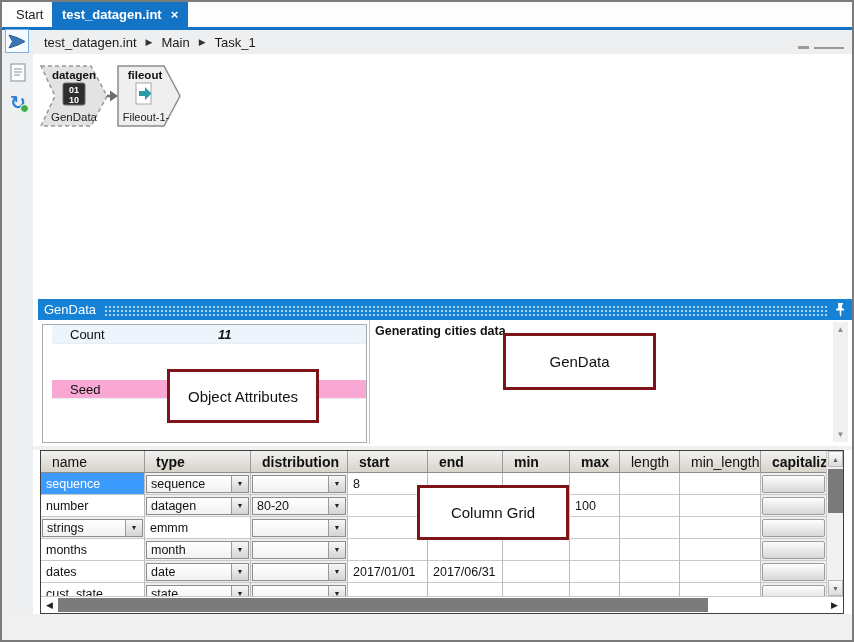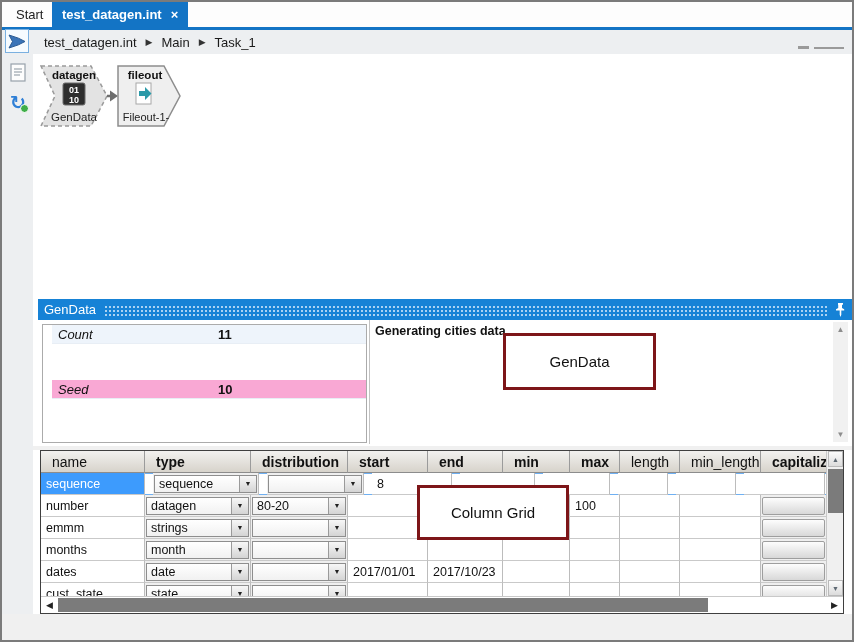--- a/index.html
+++ b/index.html
@@ -36,22 +36,22 @@
   .panel-header { position:absolute; top:297px; left:36px; width:814px; height:21px; background:#1682d6; display:flex; align-items:center; }
   .panel-title { color:#fff; font-size:13px; padding:0 8px 0 6px; white-space:nowrap; }
   .panel-dots { flex:1; height:11px; margin-top:2px; background-image:radial-gradient(rgba(220,237,252,.75) 1px, transparent 1.3px); background-size:4px 4px; }
   .pin-icon { width:24px; display:flex; align-items:center; justify-content:center; }
 
   .props-area { position:absolute; top:318px; left:36px; width:814px; height:126px; background:#fff; }
   .attrs-box { position:absolute; top:4px; left:4px; width:325px; height:119px; border:1px solid #ababab; background:#fff; }
   .attr-row { height:19px; display:flex; align-items:center; font-size:13px; color:#111; margin-left:9px; border-bottom:1px solid #e8eef5; }
   .attr-row.r0 { background:#eef4fb; }
   .attr-row.r1 { background:#f9a8d4;margin-top:36px; }
-  .attr-label { width:166px; padding-left:6px;font-style:italic; }
-  .attr-value { font-weight:bold; }
+  .attr-label { width:166px; padding-left:18px; }
+  .attr-value { font-weight:bold;font-style:italic; }
   .comments-box { position:absolute; top:0; left:331px; right:2px; bottom:2px; border-left:1px solid #c3c3c3; background:#fff;font-weight:bold; }
   .comments-text { position:absolute; top:4px; left:5px; font-size:12.5px; color:#111; }
   .v-scroll { position:absolute; top:2px; right:2px; bottom:2px; width:15px; background:#f1f1f1; }
   .v-scroll .arr { position:absolute; left:0; width:15px; height:15px; font-size:8px; color:#8d8d8d; display:flex; align-items:center; justify-content:center; }
   .v-scroll .arr.up { top:0; }
   .v-scroll .arr.down { bottom:0; }
 
   .gap-strip { position:absolute; top:444px; left:31px; right:0; height:4px; background:#f0f0f0; }
 
   
@@ -61,21 +61,21 @@
   .grid-row.hdr { height:22px; }
   .hdr .cell { background:linear-gradient(#f2f1ef,#d7d3cb); border-right:1px solid #9b9b9b; border-bottom:1px solid #8c8c8c; font-size:14px; color:#111; display:flex; align-items:center; padding:0 11px; }
   .hdr .cell.b { font-weight:bold; }
   .cell { border-right:1px solid #bcbcbc; border-bottom:1px solid #c9c9c9; font-size:12.5px; color:#111; display:flex; align-items:center; padding:0 5px; overflow:hidden; white-space:nowrap; background:#fff; }
   .cell.combo-cell, .cell.cap-cell { padding:0; background:#efefef; }
   .combo { flex:1; display:flex; align-items:stretch; height:18px; margin:1px; border:1px solid #8e8e8e; background:#fff; }
   .combo-txt { flex:1; display:flex; align-items:center; padding:0 4px; font-size:12.5px; background:linear-gradient(#ffffff,#f1f1f1); }
   .combo-btn { width:17px; display:flex; align-items:center; justify-content:center; background:linear-gradient(#f7f7f7,#d4d4d4); border-left:1px solid #9a9a9a; font-size:7px; color:#222; }
   .cap-btn { flex:1; height:18px; margin:1px; border:1px solid #9e9e9e; border-radius:2px; background:linear-gradient(#fdfdfd,#d8d8d8); }
   .name-cell.sel { background:#3d9bfd; color:#fff; }
-  .grid-row.selected { box-shadow:inset 0 0 0 1px #6fb0f2;gap:8px; }
+  .grid-row.selected { box-shadow:inset 0 0 0 1px #6fb0f2; }
 
   .grid-vscroll { position:absolute; top:0; right:0; width:17px; height:145px; background:#f0f0f0; border-left:1px solid #c9c9c9; }
   .gv-btn { position:absolute; left:1px; width:15px; height:16px; background:linear-gradient(#fbfbfb,#dcdcdc); border:1px solid #b9b9b9; display:flex; align-items:center; justify-content:center; font-size:7px; color:#5f6a74; }
   .gv-btn.up { top:0; }
   .gv-btn.down { bottom:0; }
   .gv-thumb { position:absolute; left:1px; top:18px; width:15px; height:44px; background:#7b7b7b; }
 
   .grid-hscroll { position:absolute; left:0; right:0; bottom:0; height:17px; background:#fff; border-top:1px solid #c9c9c9; }
   .gh-btn { position:absolute; top:0; width:17px; height:16px; display:flex; align-items:center; justify-content:center; font-size:9px; color:#222; background:#fff; }
   .gh-btn.left { left:0; }
@@ -267,29 +267,29 @@
         <div class="cell"></div>
         <div class="cell">100</div>
         <div class="cell"></div>
         <div class="cell"></div>
         <div class="cell cap-cell">
             <div class="cap-btn"></div>
           </div>
       </div>
 
       <div class="grid-row">
+        <div class="cell combo-cell">
+            <div class="combo">
+              <span class="combo-txt">strings</span>
+              <span class="combo-btn">▼</span>
+            </div>
+          </div>
         <div class="cell name-cell">emmm</div>
         <div class="cell combo-cell">
             <div class="combo">
-              <span class="combo-txt">strings</span>
-              <span class="combo-btn">▼</span>
-            </div>
-          </div>
-        <div class="cell combo-cell">
-            <div class="combo">
               <span class="combo-txt"></span>
               <span class="combo-btn">▼</span>
             </div>
           </div>
         <div class="cell"></div>
         <div class="cell"></div>
         <div class="cell"></div>
         <div class="cell"></div>
         <div class="cell"></div>
         <div class="cell"></div>
@@ -331,21 +331,21 @@
               <span class="combo-btn">▼</span>
             </div>
           </div>
         <div class="cell combo-cell">
             <div class="combo">
               <span class="combo-txt"></span>
               <span class="combo-btn">▼</span>
             </div>
           </div>
         <div class="cell">2017/01/01</div>
-        <div class="cell">2017/10/23</div>
+        <div class="cell">2017/06/31</div>
         <div class="cell"></div>
         <div class="cell"></div>
         <div class="cell"></div>
         <div class="cell"></div>
         <div class="cell cap-cell">
             <div class="cap-btn"></div>
           </div>
       </div>
 
       <div class="grid-row">
@@ -383,16 +383,17 @@
 
     <div class="grid-hscroll">
       <div class="gh-btn left">◀</div>
       <div class="gh-thumb"></div>
       <div class="gh-btn right">▶</div>
     </div>
   </div>
 
   <div class="bottom-strip"></div>
 
+  <div class="ann ann-attrs">Object Attributes</div>
   <div class="ann ann-comments">GenData</div>
   <div class="ann ann-grid">Column Grid</div>
 
 </div>
 
 </body></html>

